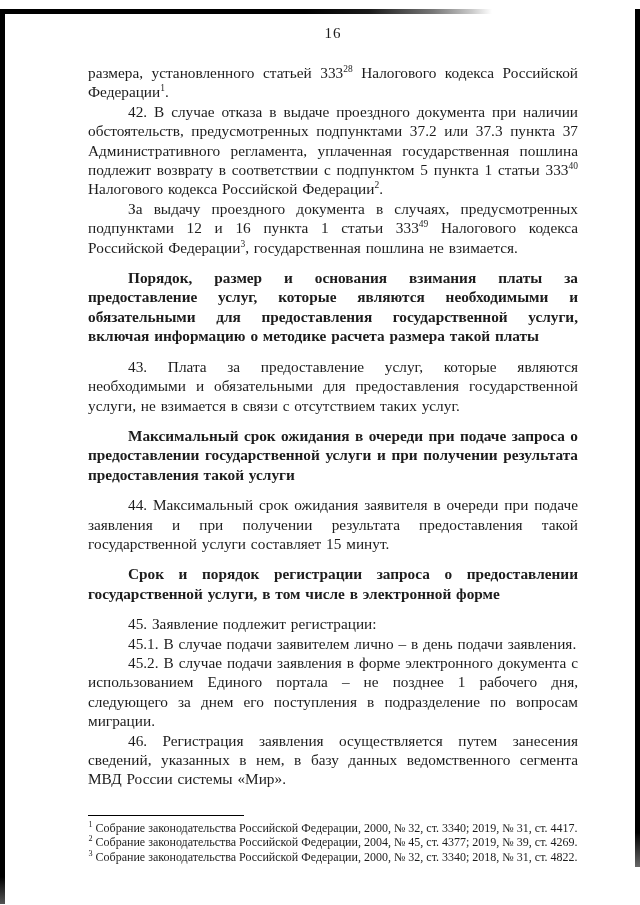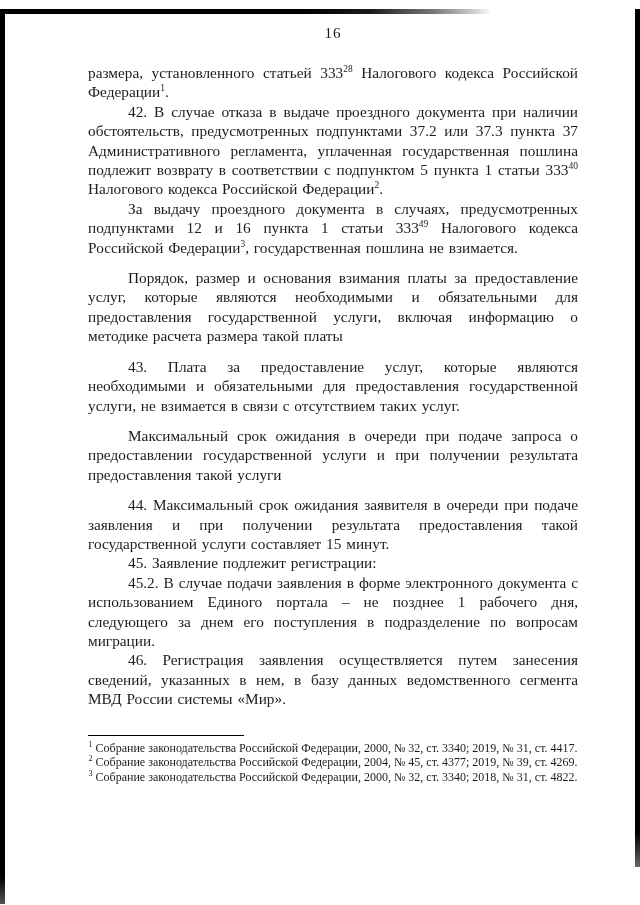--- a/index.html
+++ b/index.html
@@ -45,21 +45,21 @@
   .content p {
     margin: 0;
     font-size: 15.3px;
     line-height: 19.4px;
     text-align: justify;
     text-indent: 40px;
     word-spacing: 1px;
   }
   .content p.cont { text-indent: 0; }
   .content p.heading {
-    font-weight: normal;
+    font-weight: bold;
     margin: 11px 0;
   }
   sup.ssup {
     font-size: 0.62em;
     line-height: 0;
     vertical-align: super;
   }
   .footnotes {
     margin-top: 26px;
     font-size: 12px;
@@ -98,22 +98,24 @@
     <p><span>За выдачу проездного документа в случаях, предусмотренных подпунктами 12 и 16 пункта 1 статьи 333</span><sup class="ssup">49</sup><span> Налогового кодекса Российской Федерации</span><sup class="ssup">3</sup><span>, государственная пошлина не взимается.</span></p>
 
     <p class="heading">Порядок, размер и основания взимания платы за предоставление услуг, которые являются необходимыми и обязательными для предоставления государственной услуги, включая информацию о методике расчета размера такой платы</p>
 
     <p>43. Плата за предоставление услуг, которые являются необходимыми и обязательными для предоставления государственной услуги, не взимается в связи с отсутствием таких услуг.</p>
 
     <p class="heading">Максимальный срок ожидания в очереди при подаче запроса о предоставлении государственной услуги и при получении результата предоставления такой услуги</p>
 
     <p>44. Максимальный срок ожидания заявителя в очереди при подаче заявления и при получении результата предоставления такой государственной услуги составляет 15 минут.</p>
 
+    <p class="heading">Срок и порядок регистрации запроса о предоставлении государственной услуги, в том числе в электронной форме</p>
 
     <p>45. Заявление подлежит регистрации:</p>
+    <p>45.1. В случае подачи заявителем лично – в день подачи заявления.</p>
     <p>45.2. В случае подачи заявления в форме электронного документа с использованием Единого портала – не позднее 1 рабочего дня, следующего за днем его поступления в подразделение по вопросам миграции.</p>
     <p>46. Регистрация заявления осуществляется путем занесения сведений, указанных в нем, в базу данных ведомственного сегмента МВД России системы «Мир».</p>
 
     <div class="footnotes">
       <div class="fn-sep"></div>
       <div class="fn"><sup>1</sup><span>Собрание законодательства Российской Федерации, 2000, № 32, ст. 3340; 2019, № 31, ст. 4417.</span></div>
       <div class="fn"><sup>2</sup><span>Собрание законодательства Российской Федерации, 2004, № 45, ст. 4377; 2019, № 39, ст. 4269.</span></div>
       <div class="fn"><sup>3</sup><span>Собрание законодательства Российской Федерации, 2000, № 32, ст. 3340; 2018, № 31, ст. 4822.</span></div>
     </div>
   </div>

